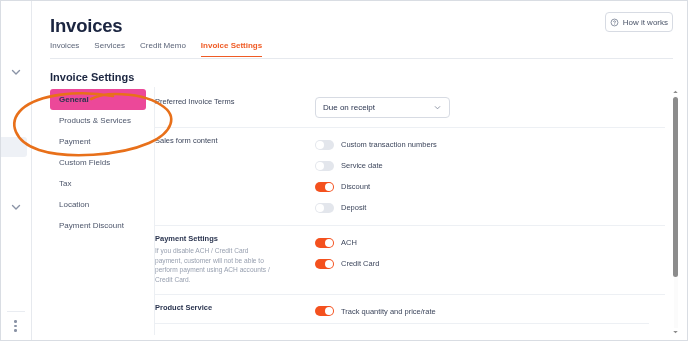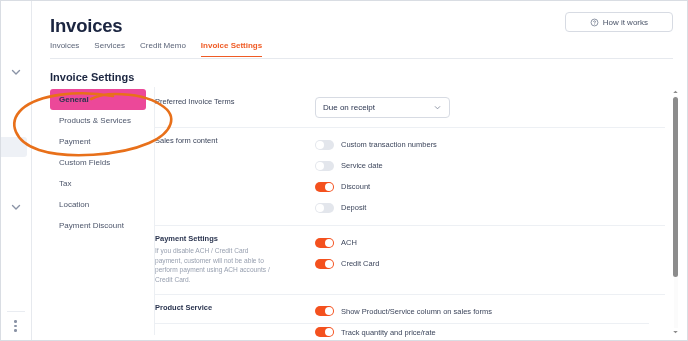--- a/index.html
+++ b/index.html
@@ -88,21 +88,21 @@
     letter-spacing: -0.2px;
   }
 
   .howitworks {
     position: absolute;
     right: 14px; top: 11px;
     display: flex;
     align-items: center;
     gap: 4px;
     height: 20px;
-    padding: 0 24px;
+    padding: 0 4px;
     border: 1px solid #d7dbe3;
     border-radius: 4px;
     background: #ffffff;
     font-size: 8px;
     color: #4a5468;
     cursor: pointer;
     white-space: nowrap;
   }
   .howitworks .q {
     width: 9px; height: 9px;
@@ -467,26 +467,20 @@
 
         <div class="row">
           <div class="row-label">
             <div class="lbl">Product Service</div>
           </div>
           <div class="row-control">
             <div class="toggle-line">
               <div class="switch on">
                   <i></i>
                 </div>
-              <div class="toggle-text">Show Product/Service column on sales forms</div>
-            </div>
-            <div class="toggle-line">
-              <div class="switch on">
-                  <i></i>
-                </div>
               <div class="toggle-text">Track quantity and price/rate</div>
             </div>
           </div>
         </div>
 
       </div>
 
       <div class="row-last-rule"></div>
     </div>
 

